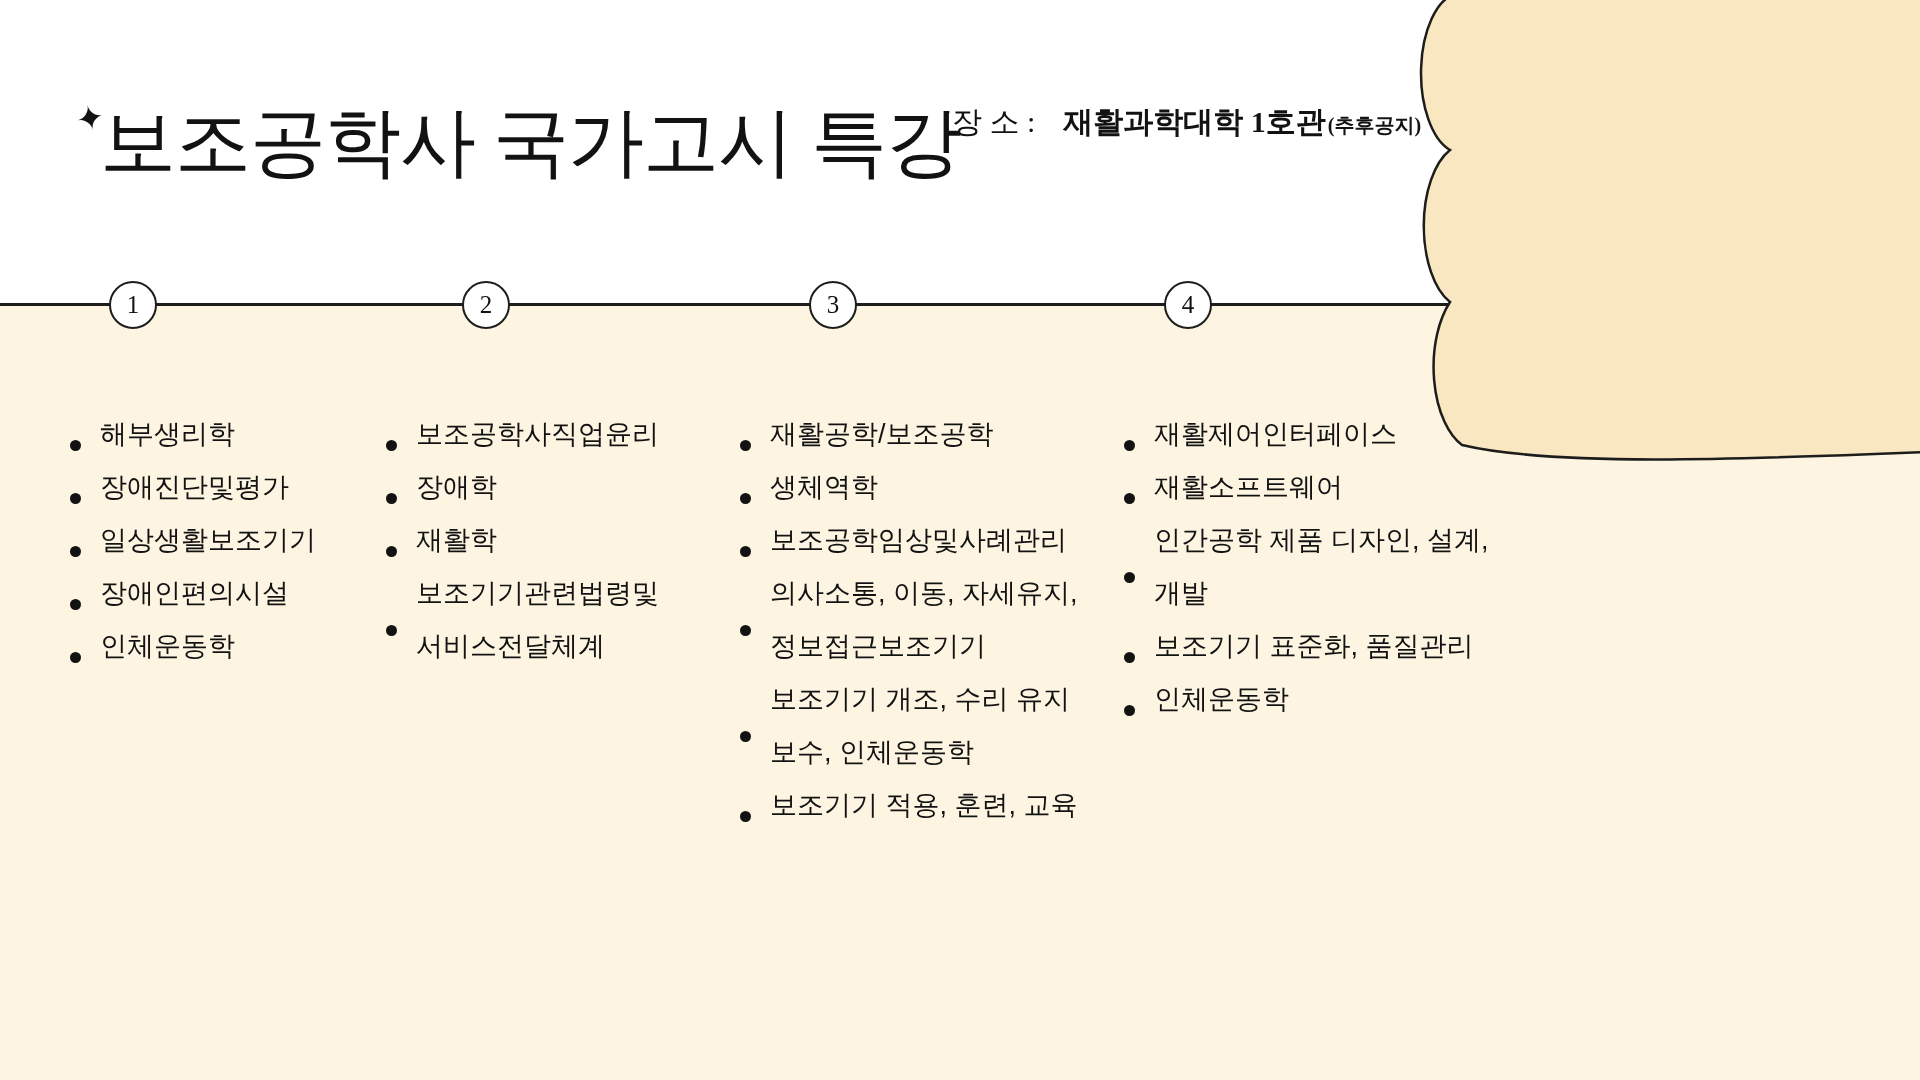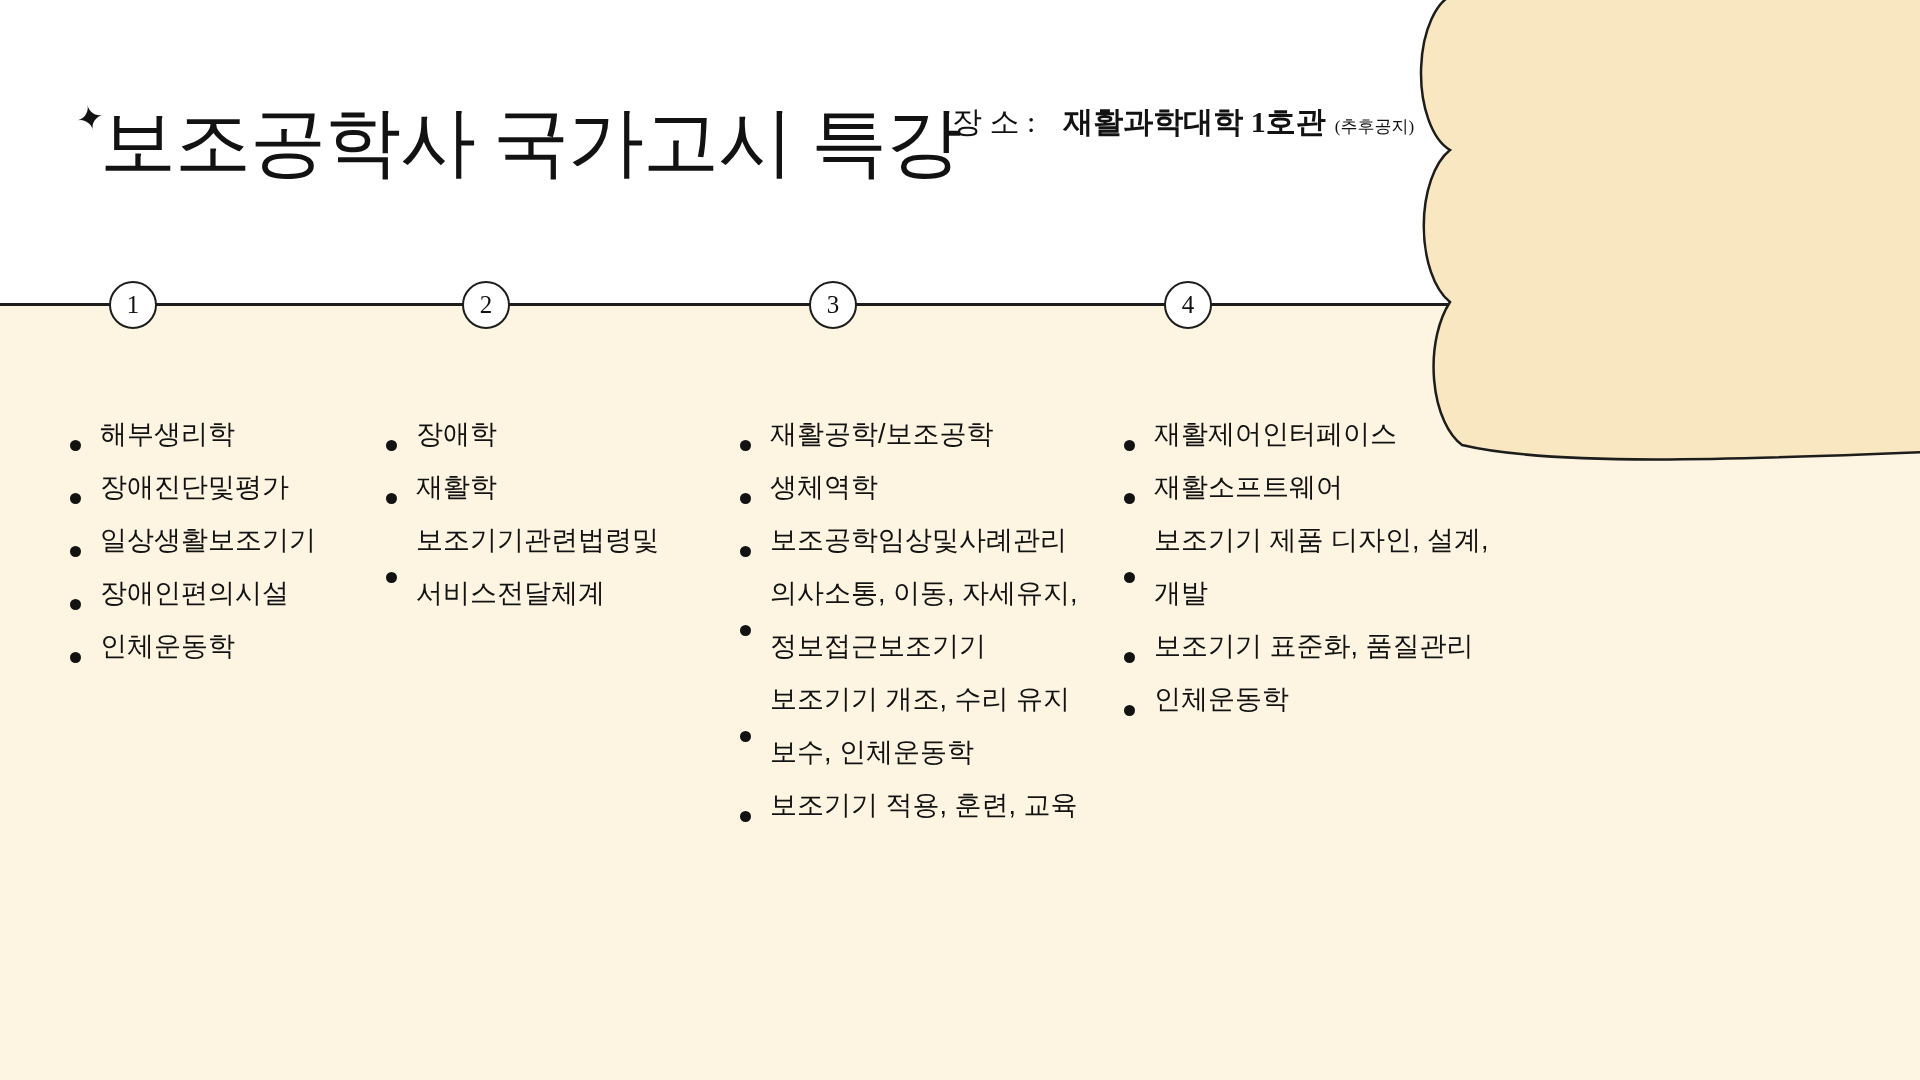--- a/index.html
+++ b/index.html
@@ -46,21 +46,21 @@
     font-size: 76px; font-weight: 500; letter-spacing: -1px; white-space: nowrap;
     z-index: 2;
   }
   .info {
     position: absolute; left: 952px; top: 98px;
     font-family: "Liberation Serif", "DejaVu Serif", serif;
     font-size: 30px; line-height: 47px; white-space: nowrap; z-index: 2;
   }
   .info .row { display: flex; align-items: baseline; }
   .info .value { font-weight: 700; margin-left: 28px; }
-  .info .note { font-size: 17px; font-weight: 400; margin-left: 9px; }
+  .info .note { font-size: 20px; font-weight: 700; margin-left: 2px; }
   .col {
     position: absolute; top: 408px; margin: 0; padding: 0; list-style: none;
     z-index: 2;
   }
   .col-1 { left: 70px;   width: 295px; }
   .col-2 { left: 386px;  width: 305px; }
   .col-3 { left: 740px;  width: 348px; }
   .col-4 { left: 1124px; width: 368px; }
   .item { display: flex; line-height: 53px; font-size: 27px; align-items: center; }
   .bullet {
@@ -126,20 +126,24 @@
       <span>장애인편의시설</span>
     </li>
     <li class="item">
       <span class="bullet"></span>
       <span>인체운동학</span>
     </li>
   </ul>
 <ul class="col col-2">
     <li class="item">
       <span class="bullet"></span>
+      <span>보조공학사직업윤리</span>
+    </li>
+    <li class="item">
+      <span class="bullet"></span>
       <span>장애학</span>
     </li>
     <li class="item">
       <span class="bullet"></span>
       <span>재활학</span>
     </li>
     <li class="item">
       <span class="bullet"></span>
       <span>보조기기관련법령및 서비스전달체계</span>
     </li>
@@ -174,21 +178,21 @@
     <li class="item">
       <span class="bullet"></span>
       <span>재활제어인터페이스</span>
     </li>
     <li class="item">
       <span class="bullet"></span>
       <span>재활소프트웨어</span>
     </li>
     <li class="item">
       <span class="bullet"></span>
-      <span>보조기기 제품 디자인, 설계, 개발</span>
+      <span>인간공학 제품 디자인, 설계, 개발</span>
     </li>
     <li class="item">
       <span class="bullet"></span>
       <span>보조기기 표준화, 품질관리</span>
     </li>
     <li class="item">
       <span class="bullet"></span>
       <span>인체운동학</span>
     </li>
   </ul>

